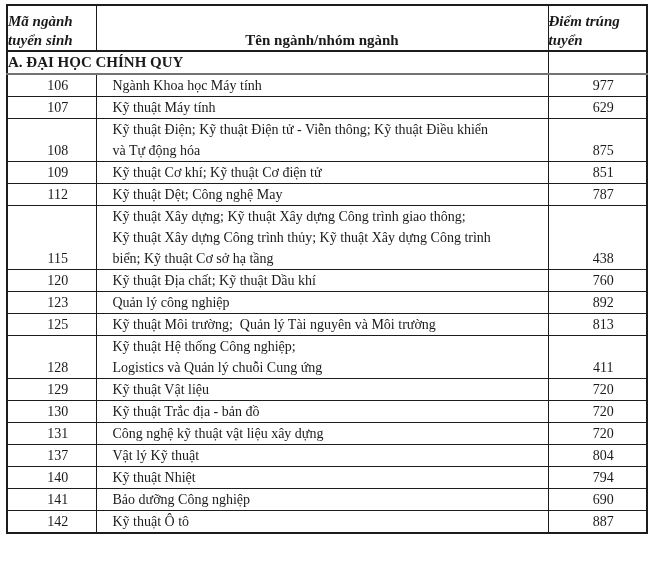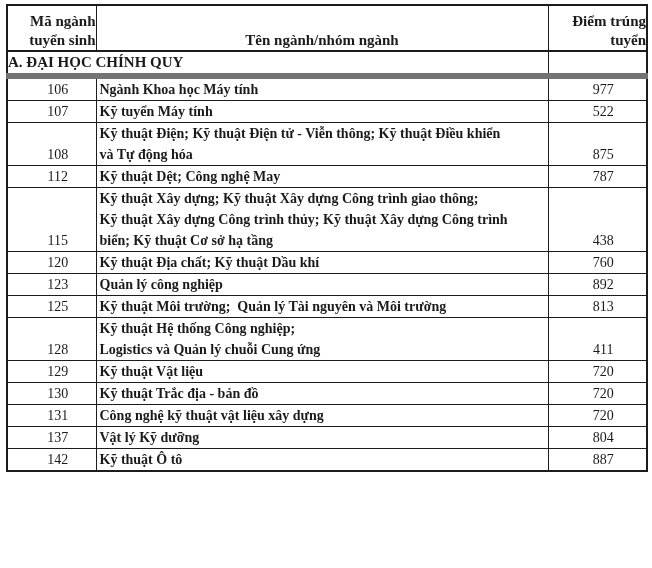--- a/index.html
+++ b/index.html
@@ -27,47 +27,48 @@
   }
   
   .score-table thead th {
     border-bottom: 2px solid #1c1c1c;
     font-weight: bold;
     font-size: 15px;
     height: 44px;
   }
   .th-code, .th-score {
     vertical-align: middle;
-    text-align: right;
+    text-align: left;
     line-height: 19px;
     white-space: pre-line;
+    font-style: italic;
   }
   .th-name {
     vertical-align: bottom;
     padding-bottom: 3px;
     line-height: 19px;
   }
   
   .section-row td {
-    border-bottom: 6px solid #737373;
+    border-bottom: 2px solid #737373;
     font-weight: bold;
     font-size: 15px;
     height: 21px;
   }
   .section-title { padding-left: 5px; line-height: 21px; }
   
   td.col-code, td.col-score { text-align: center; }
   .cell-text {
     font-size: 14px;
     line-height: 21px;
     white-space: pre;
     overflow: hidden;
     padding-left: 12px;
   }
-  td.col-name .cell-text { padding-left: 3px; font-weight: bold; }
+  td.col-name .cell-text { padding-left: 16px; }
 </style>
 </head>
 <body>
 
 <div class="page">
   <table class="score-table">
     <colgroup>
       <col style="width:89px">
       <col style="width:452px">
       <col style="width:99px">
@@ -95,36 +96,47 @@
           </td>
           <td class="col-score">
             <div class="cell-text">977</div>
           </td>
         </tr>
         <tr>
           <td class="col-code">
             <div class="cell-text">107</div>
           </td>
           <td class="col-name">
-            <div class="cell-text">Kỹ tuyển Máy tính</div>
-          </td>
-          <td class="col-score">
-            <div class="cell-text">522</div>
+            <div class="cell-text">Kỹ thuật Máy tính</div>
+          </td>
+          <td class="col-score">
+            <div class="cell-text">629</div>
           </td>
         </tr>
         <tr>
           <td class="col-code">
             <div class="cell-text">108</div>
           </td>
           <td class="col-name">
             <div class="cell-text">Kỹ thuật Điện; Kỹ thuật Điện tử - Viễn thông; Kỹ thuật Điều khiển
 và Tự động hóa</div>
           </td>
           <td class="col-score">
             <div class="cell-text">875</div>
+          </td>
+        </tr>
+        <tr>
+          <td class="col-code">
+            <div class="cell-text">109</div>
+          </td>
+          <td class="col-name">
+            <div class="cell-text">Kỹ thuật Cơ khí; Kỹ thuật Cơ điện tử</div>
+          </td>
+          <td class="col-score">
+            <div class="cell-text">851</div>
           </td>
         </tr>
         <tr>
           <td class="col-code">
             <div class="cell-text">112</div>
           </td>
           <td class="col-name">
             <div class="cell-text">Kỹ thuật Dệt; Công nghệ May</div>
           </td>
           <td class="col-score">
@@ -220,24 +232,46 @@
           </td>
           <td class="col-score">
             <div class="cell-text">720</div>
           </td>
         </tr>
         <tr>
           <td class="col-code">
             <div class="cell-text">137</div>
           </td>
           <td class="col-name">
-            <div class="cell-text">Vật lý Kỹ dưỡng</div>
+            <div class="cell-text">Vật lý Kỹ thuật</div>
           </td>
           <td class="col-score">
             <div class="cell-text">804</div>
+          </td>
+        </tr>
+        <tr>
+          <td class="col-code">
+            <div class="cell-text">140</div>
+          </td>
+          <td class="col-name">
+            <div class="cell-text">Kỹ thuật Nhiệt</div>
+          </td>
+          <td class="col-score">
+            <div class="cell-text">794</div>
+          </td>
+        </tr>
+        <tr>
+          <td class="col-code">
+            <div class="cell-text">141</div>
+          </td>
+          <td class="col-name">
+            <div class="cell-text">Bảo dưỡng Công nghiệp</div>
+          </td>
+          <td class="col-score">
+            <div class="cell-text">690</div>
           </td>
         </tr>
         <tr>
           <td class="col-code">
             <div class="cell-text">142</div>
           </td>
           <td class="col-name">
             <div class="cell-text">Kỹ thuật Ô tô</div>
           </td>
           <td class="col-score">

